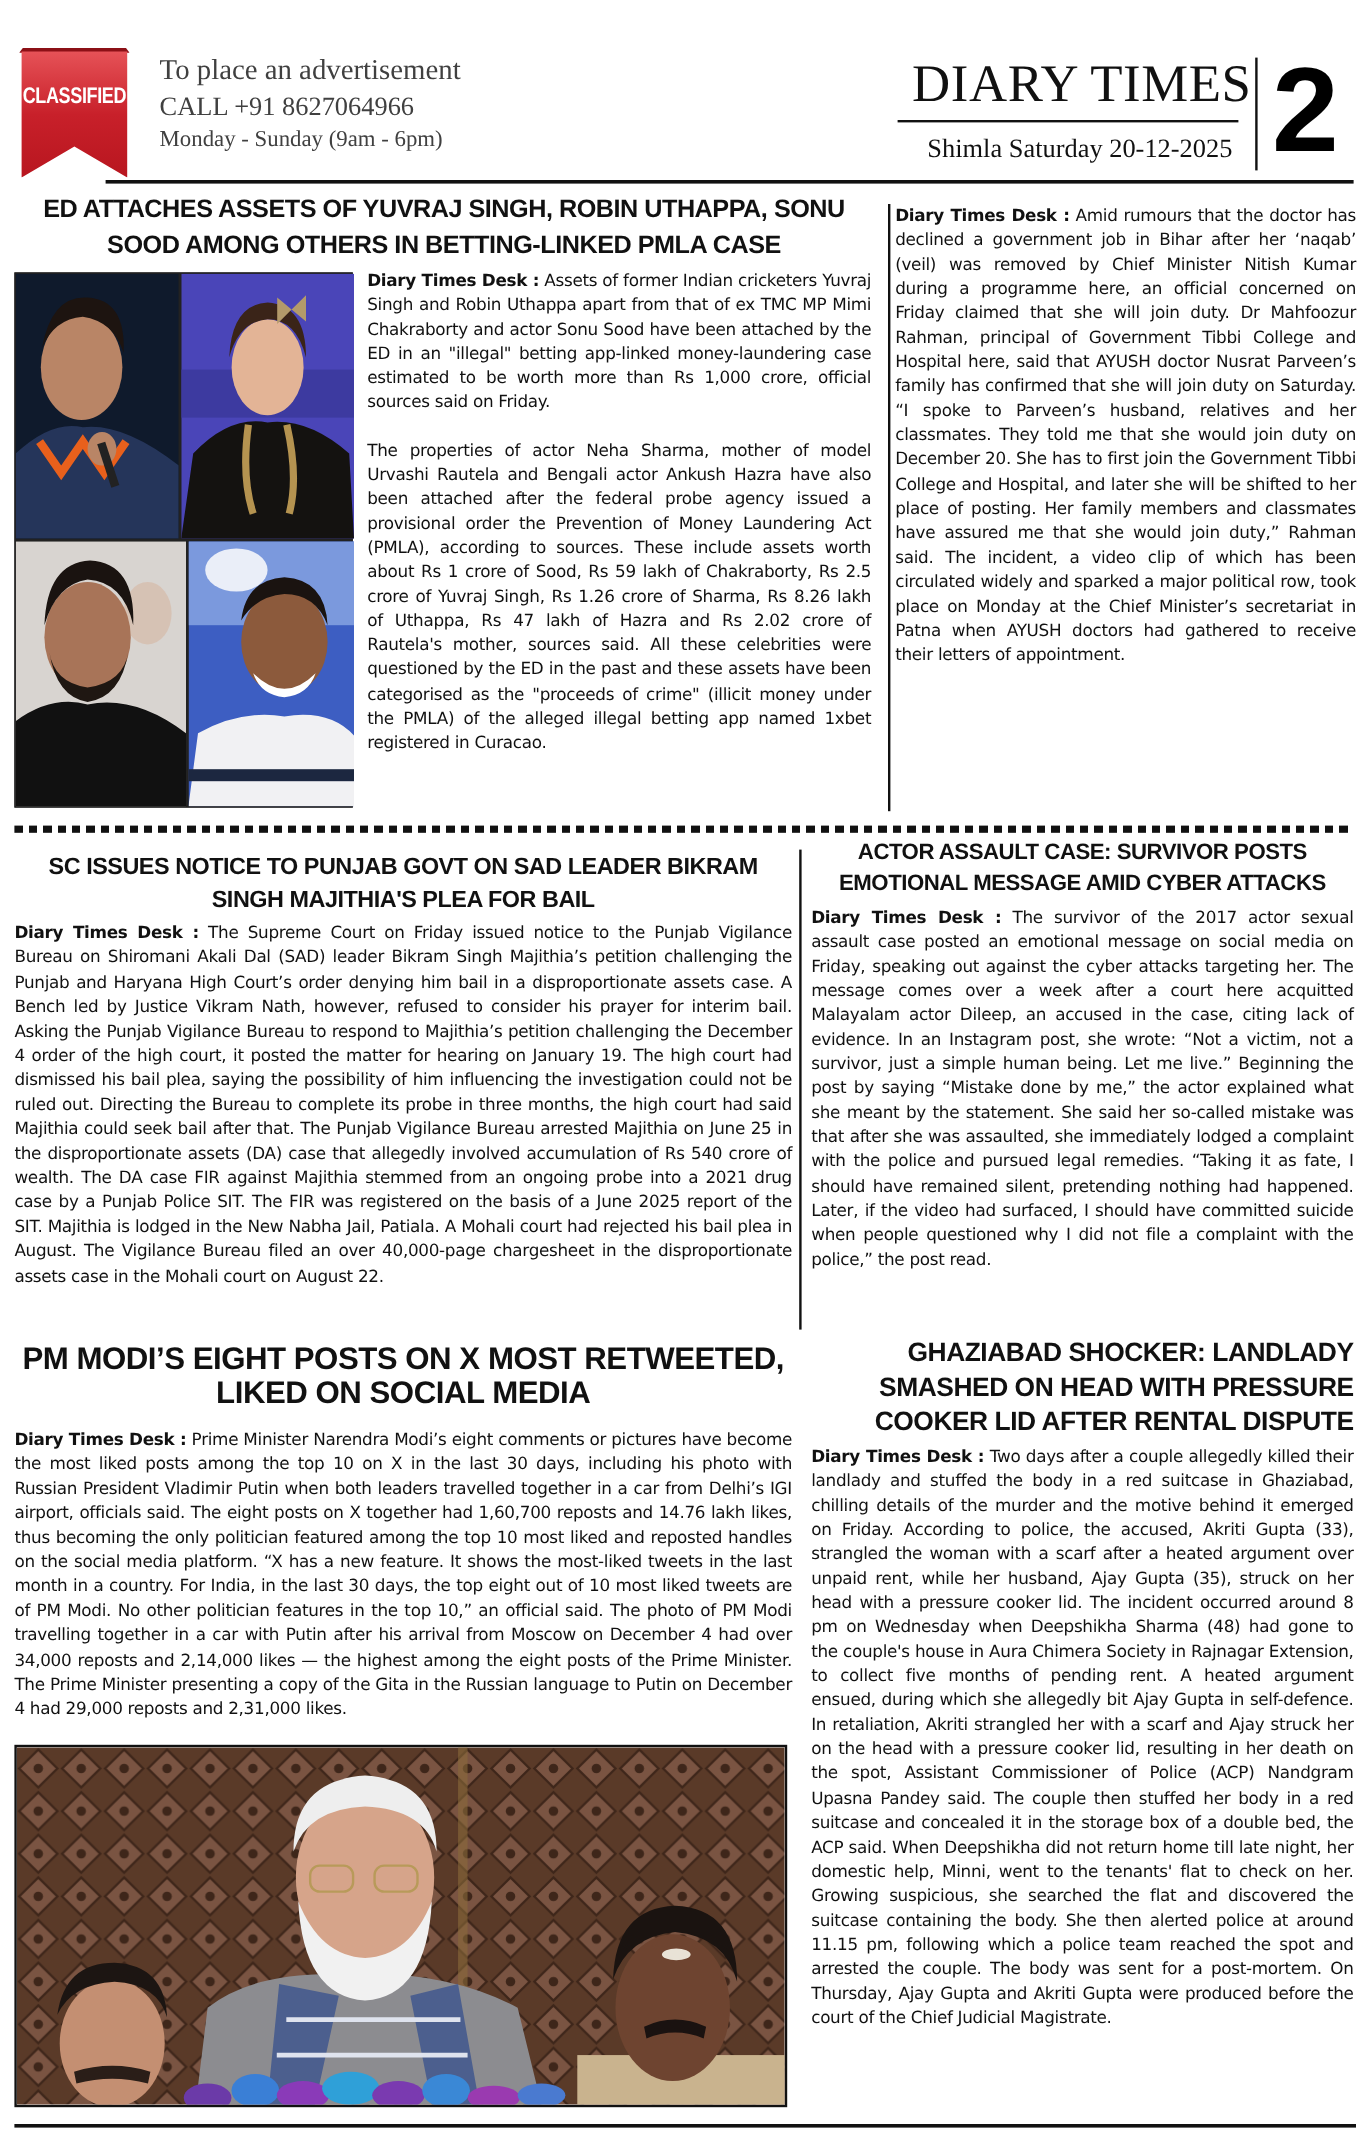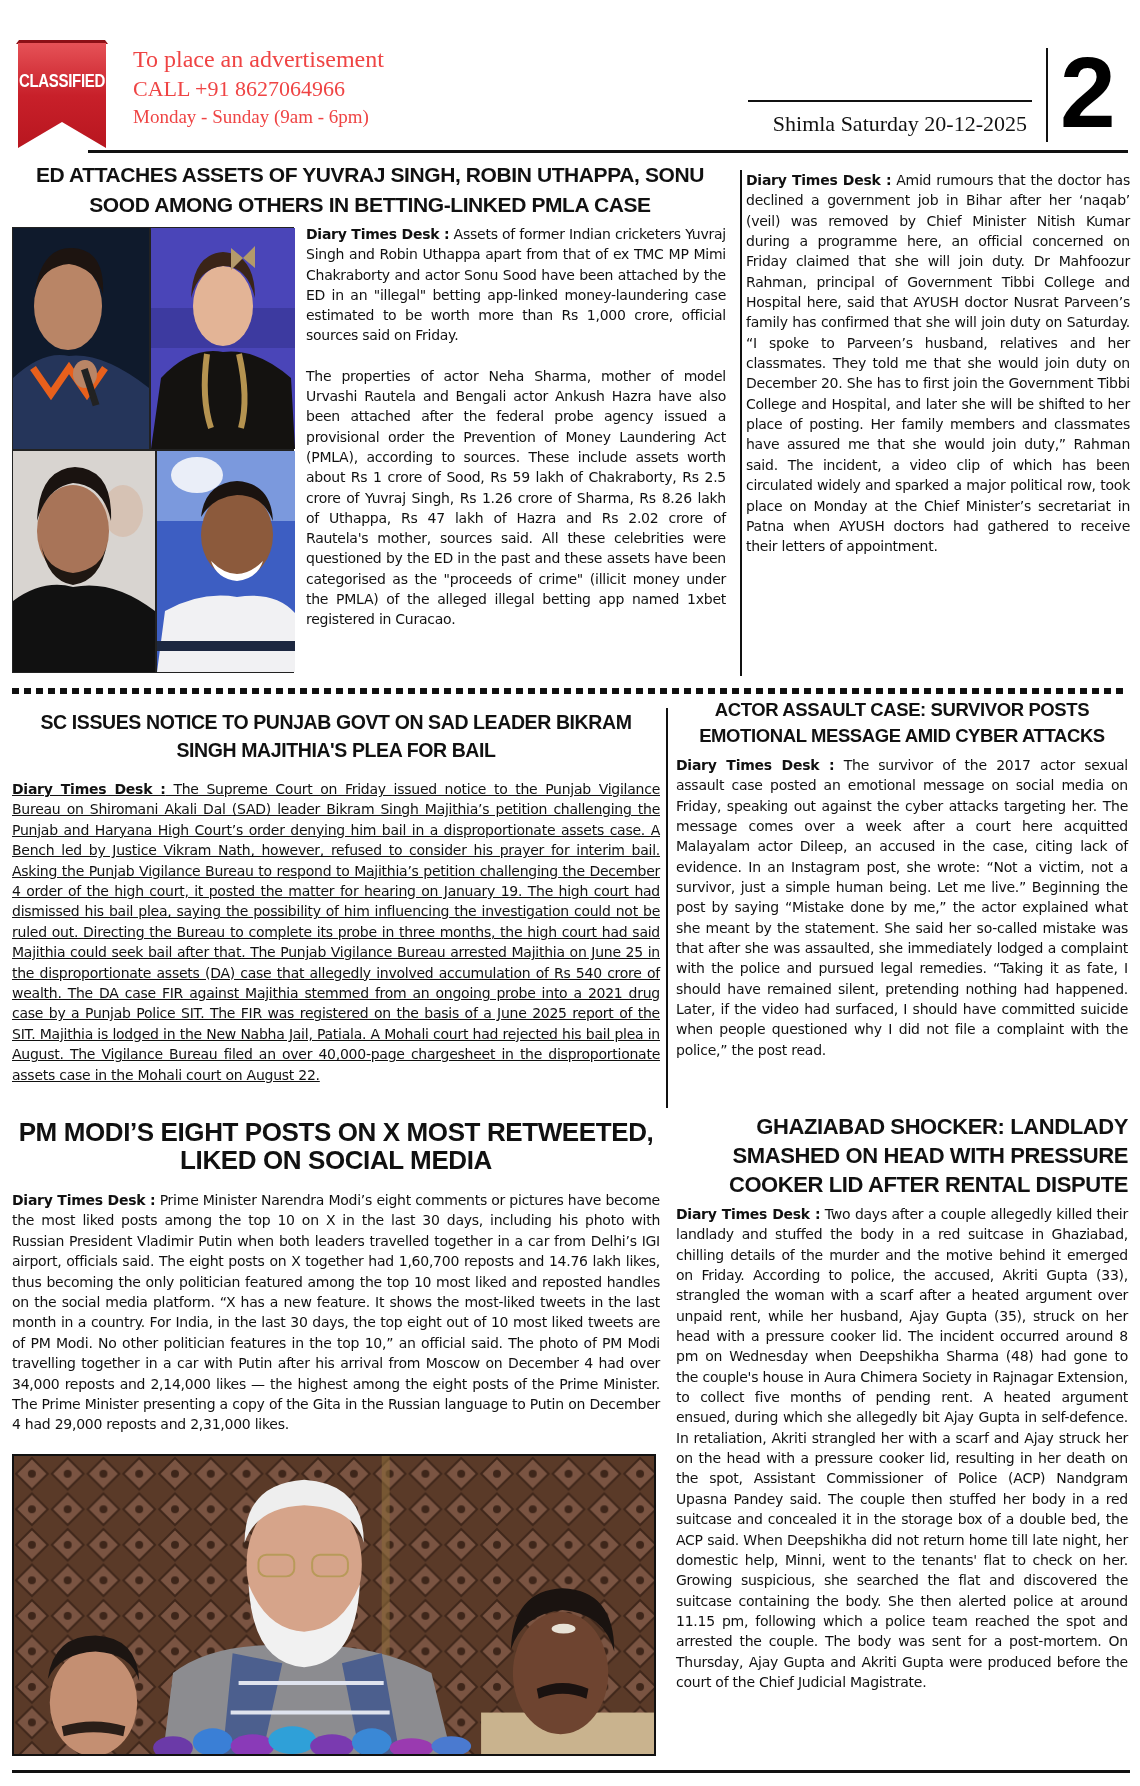--- a/index.html
+++ b/index.html
@@ -5,21 +5,21 @@
   * { box-sizing: border-box; margin: 0; padding: 0; }
   html, body { width: 1140px; height: 1786px; background: #ffffff; }
   body { position: relative; font-family: "Liberation Sans", sans-serif; color: #111; overflow: hidden; }
 
   
   .masthead { position: absolute; left: 0; top: 0; width: 1140px; height: 150px; }
   .ribbon { position: absolute; left: 16px; top: 40px; width: 92px; height: 108px; }
   .ribbon svg { width: 92px; height: 108px; display: block; }
   .ribbon-label { position: absolute; left: 0; top: 32px; width: 92px; text-align: center; color: #fff;
     font-family: "Liberation Sans", sans-serif; font-weight: bold; font-size: 15px; letter-spacing: -0.3px; transform: scaleY(1.25); }
-  .ad-text { position: absolute; left: 133px; top: 44px; font-family: "Liberation Serif", serif; color: #ef4444; }
+  .ad-text { position: absolute; left: 133px; top: 44px; font-family: "Liberation Serif", serif; color: #404040; }
   .ad-line1 { font-size: 24px; line-height: 30px; }
   .ad-line2 { font-size: 22px; line-height: 30px; }
   .ad-line3 { font-size: 19px; line-height: 26px; }
 
   .paper-title { position: absolute; right: 97px; top: 44px; font-family: "Liberation Serif", serif; font-size: 44px; letter-spacing: 0.5px; line-height: 52px; color: #111; }
   .title-rule { position: absolute; left: 748px; top: 100px; width: 284px; height: 2px; background: #111; }
   .paper-dateline { position: absolute; right: 113px; top: 110px; font-family: "Liberation Serif", serif; font-size: 22px; line-height: 28px; color: #111; }
   .vline-head { position: absolute; left: 1046px; top: 48px; width: 2px; height: 94px; background: #111; }
   .page-number { position: absolute; left: 1060px; top: 40px; font-family: "Liberation Sans", sans-serif; font-weight: bold; font-size: 100px; line-height: 105px; color: #000; }
 
@@ -44,21 +44,21 @@
   .art2 .headline { font-size: 17px; line-height: 23.5px; }
   .art2 .body { margin-top: 6px; line-height: 20.35px; }
 
   .dash-rule { position: absolute; left: 12px; top: 688px; width: 1116px; height: 6px;
     background-image: repeating-linear-gradient(to right, #111 0 7px, transparent 7px 12px); }
 
   .vline-mid { position: absolute; left: 666px; top: 708px; width: 2px; height: 400px; background: #111; }
 
   .art3 { position: absolute; left: 12px; top: 708px; width: 648px; }
   .art3 .headline { font-size: 19.5px; line-height: 28px; }
-  .art3 .body { margin-top: 15px; line-height: 20.4px; text-decoration: underline; }
+  .art3 .body { margin-top: 4px; line-height: 20.4px; }
 
   .art4 { position: absolute; left: 12px; top: 1118px; width: 648px; }
   .art4 .headline { font-size: 26px; line-height: 28px; }
   .art4 .body { margin-top: 16px; line-height: 20.4px; }
 
   .modi-photo { position: absolute; left: 12px; top: 1454px; width: 644px; height: 302px; border: 2px solid #111; overflow: hidden; }
   .modi-photo svg { width: 100%; height: 100%; display: block; }
 
   .art5 { position: absolute; left: 676px; top: 697px; width: 452px; }
   .art5 .headline { font-size: 18.5px; line-height: 26px; }
@@ -88,20 +88,21 @@
     </svg>
     <div class="ribbon-label">CLASSIFIED</div>
   </div>
 
   <div class="ad-text">
     <div class="ad-line1">To place an advertisement</div>
     <div class="ad-line2">CALL +91 8627064966</div>
     <div class="ad-line3">Monday - Sunday (9am - 6pm)</div>
   </div>
 
+  <div class="paper-title">DIARY TIMES</div>
   <div class="title-rule"></div>
   <div class="paper-dateline">Shimla  Saturday  20-12-2025</div>
   <div class="vline-head"></div>
   <div class="page-number">2</div>
 </header>
 <div class="top-rule"></div>
 
 <article class="art1">
   <h1 class="headline">ED ATTACHES ASSETS OF YUVRAJ SINGH, ROBIN UTHAPPA, SONU SOOD AMONG OTHERS IN BETTING-LINKED PMLA CASE</h1>
 </article>

